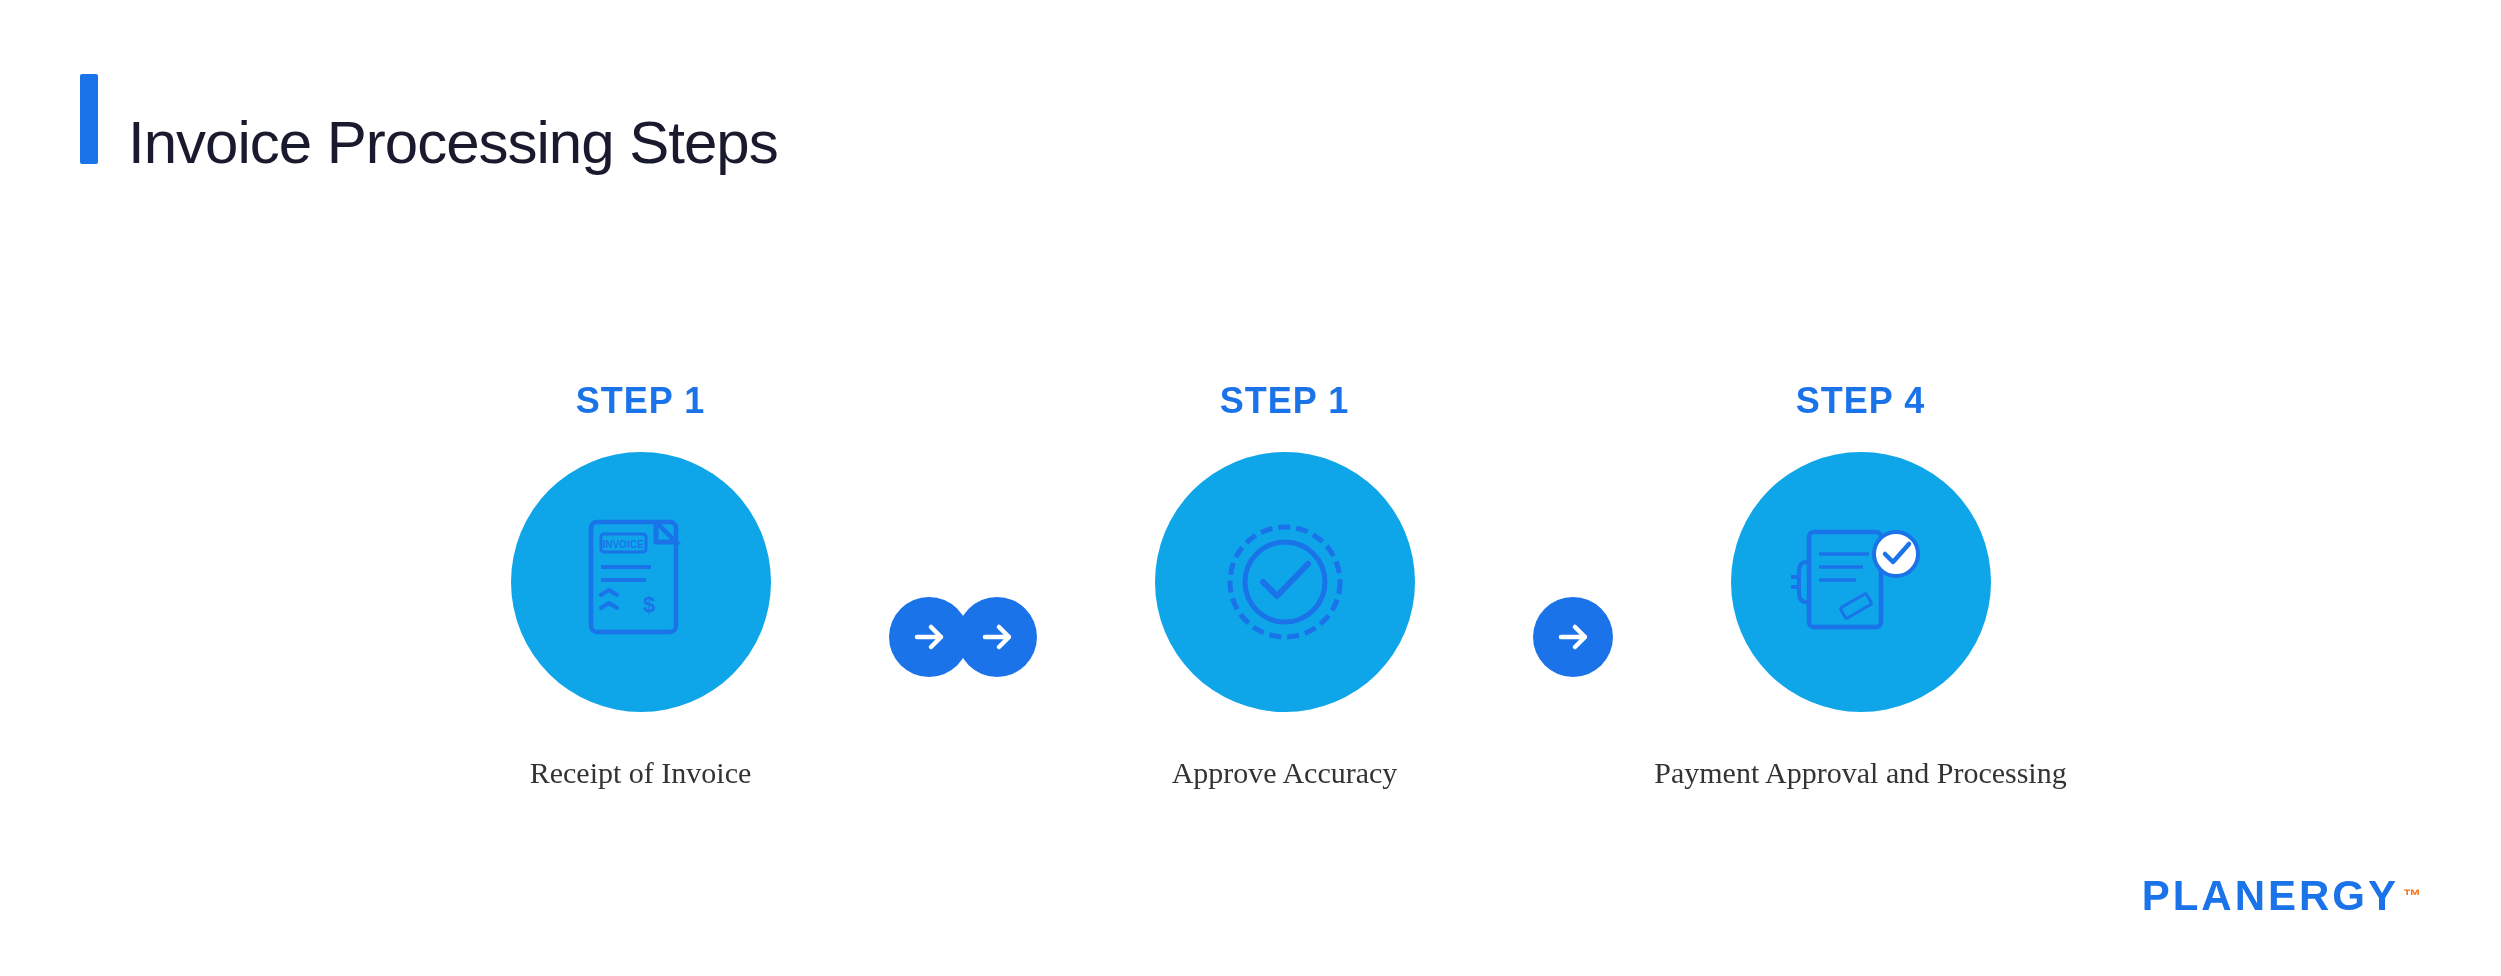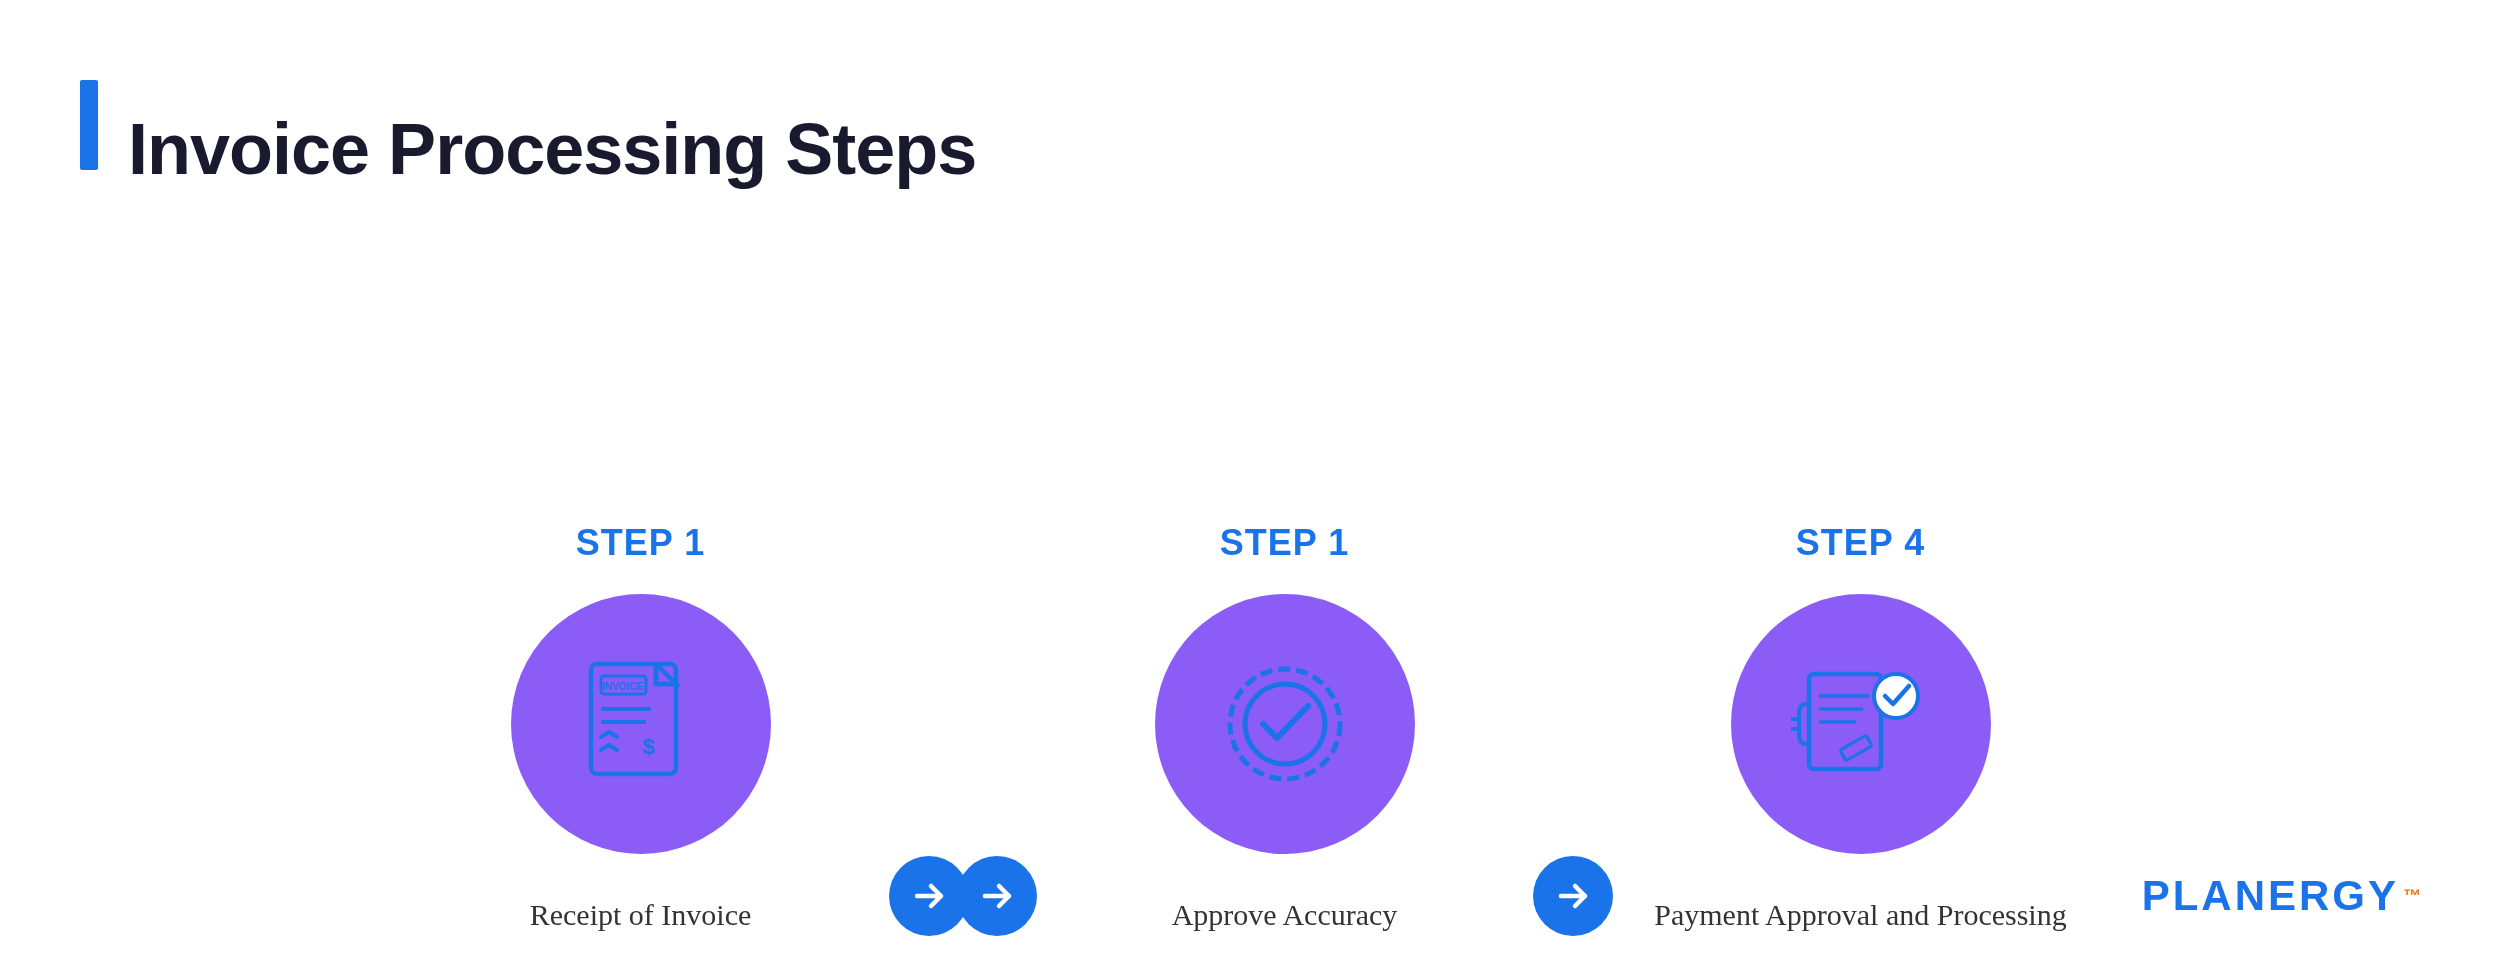--- a/index.html
+++ b/index.html
@@ -23,30 +23,30 @@
 
     .header-bar {
       width: 18px;
       height: 90px;
       background: #1a73e8;
       border-radius: 2px;
       flex-shrink: 0;
     }
 
     .header-title {
-      font-size: 72px;
-      font-weight: 700;
+      font-size: 60px;
+      font-weight: 400;
       color: #1a1a2e;
       letter-spacing: -1px;
       margin-top: 48px;
     }
 
     .steps-container {
       display: flex;
-      align-items: flex-end;
+      align-items: center;
       justify-content: center;
       gap: 8px;
       flex: 1;
     }
 
     .step {
       display: flex;
       flex-direction: column;
       align-items: center;
       width: 500px;
@@ -57,21 +57,21 @@
       font-weight: 800;
       color: #1a73e8;
       margin-bottom: 30px;
       letter-spacing: 1px;
     }
 
     .step-circle {
       width: 260px;
       height: 260px;
       border-radius: 50%;
-      background: #8b5cf6;
+      background: #0ea5e9;
       display: flex;
       align-items: center;
       justify-content: center;
       margin-bottom: 40px;
     }
 
     .step-circle svg {
       width: 140px;
       height: 140px;
     }

